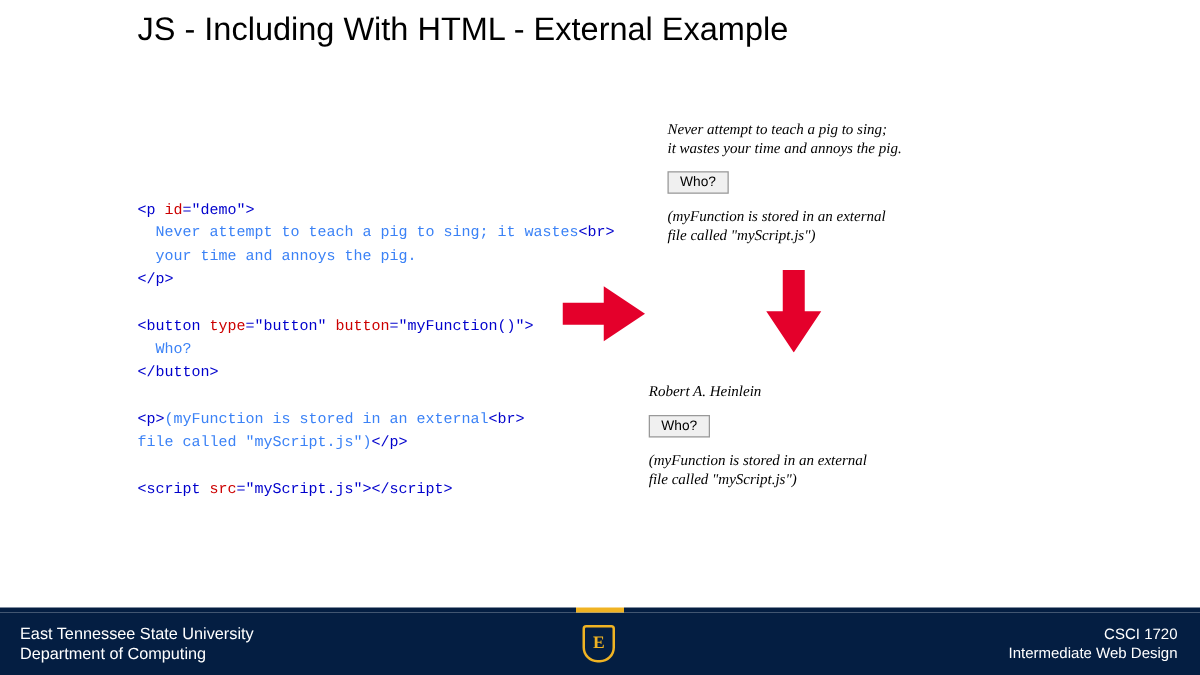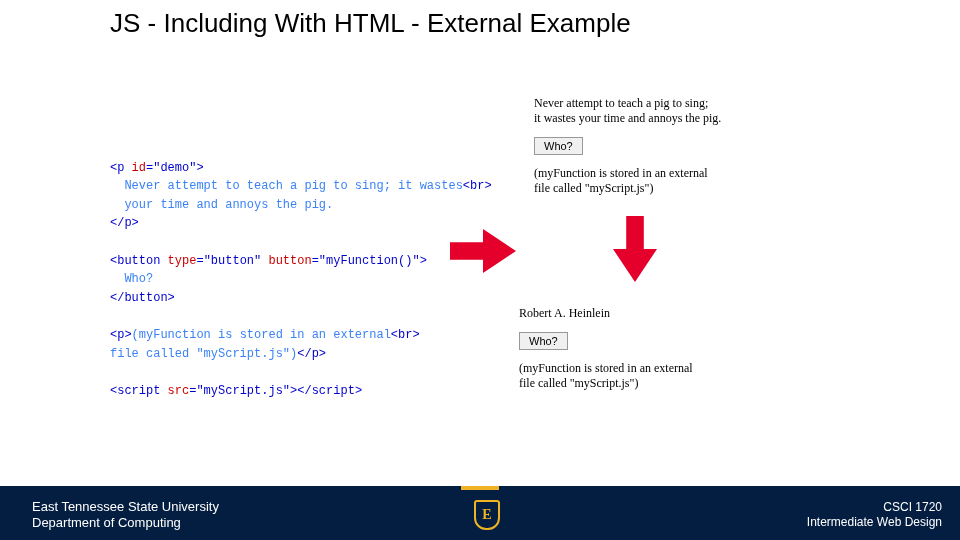--- a/index.html
+++ b/index.html
@@ -45,21 +45,21 @@
   .preview .btn {
     font-family: Arial, sans-serif;
     font-size: 11px;
     background: #f0f0f0;
     border: 1px solid #999;
     padding: 2px 9px;
     margin: 7px 0;
     display: inline-block;
     cursor: pointer;
   }
-  .preview p { margin: 4px 0; }
+  .preview p { margin: 4px 0; font-style: italic; }
 
   .pv1 { left: 534px; top: 92px; }
   .pv2 { left: 519px; top: 302px; }
 
   .arrow {
     position: absolute;
     width: 46px;
     height: 66px;
   }
   .arrow svg { width: 100%; height: 100%; }
@@ -70,21 +70,21 @@
     position: absolute;
     left: 0; bottom: 0;
     width: 960px;
     height: 50px;
     background: #041e42;
     color: #fff;
     display: flex;
     align-items: center;
     font-family: "Segoe UI", Arial, sans-serif;
   }
-  .footer .left  { flex: 1; padding-left: 32px; font-size: 13px; line-height: 1.25; }
+  .footer .left  { flex: 1; padding-left: 16px; font-size: 13px; line-height: 1.25; }
   .footer .right { flex: 1; padding-right: 18px; text-align: right; font-size: 12px; line-height: 1.25; }
   .footer .logo {
     width: 30px; height: 34px;
     position: relative;
     display: flex; align-items: center; justify-content: center;
   }
   .footer .logo .shield {
     width: 26px; height: 30px;
     border: 2px solid #f0b323;
     border-radius: 3px 3px 12px 12px;

